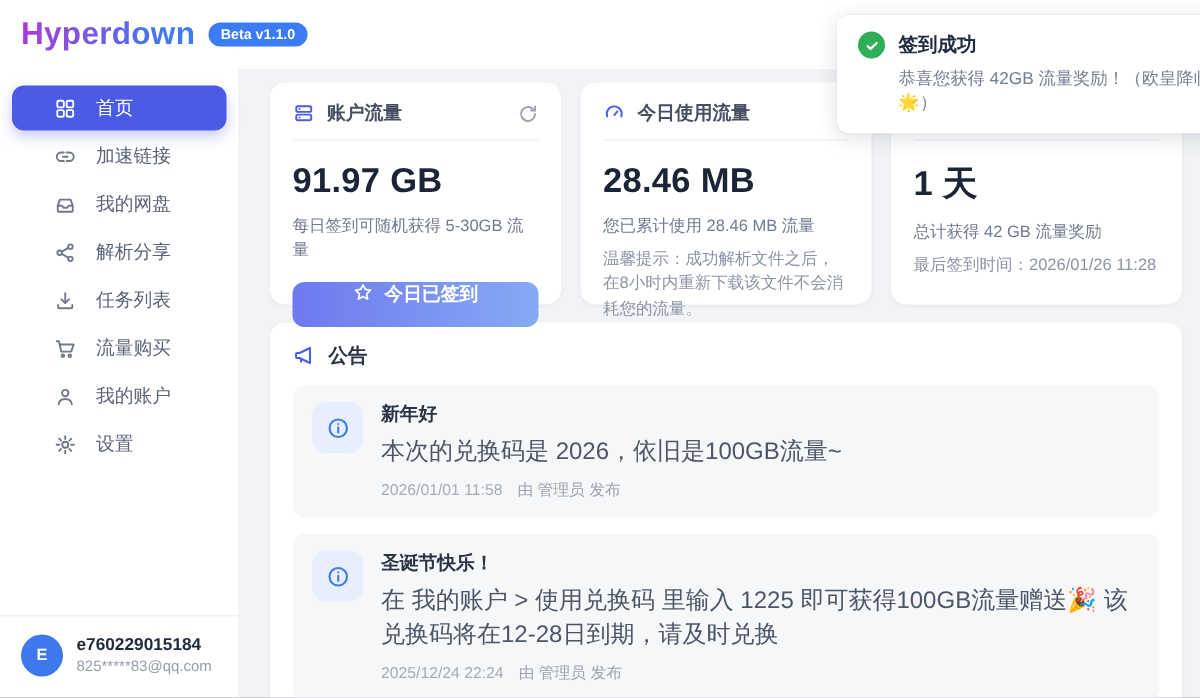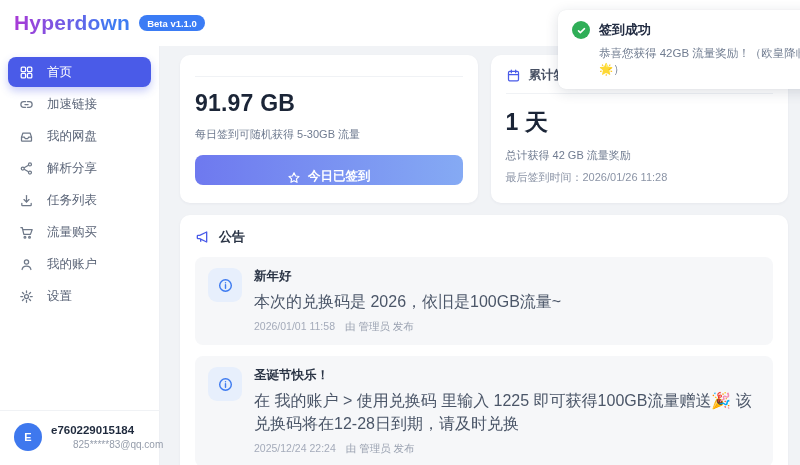--- a/index.html
+++ b/index.html
@@ -26,51 +26,51 @@
   .toast-row { display:flex; align-items:center; gap:9px; }
   .toast-check { width:18px; height:18px; border-radius:50%; background:#2fae57;
     display:flex; align-items:center; justify-content:center; flex:0 0 18px; }
   .toast-title { font-size:13px; font-weight:700; color:#222c42; }
   .toast-msg { margin:7px 0 0 27px; font-size:11.5px; color:#717d91; line-height:1.35; }
 
   
   .sidebar { position:absolute; left:0; top:46px; width:160px; height:419px;
     background:#fff; border-right:1px solid #eef0f4; padding-top:11px; z-index:2; }
   .nav-item { height:30px; margin:0 8px 2px 8px; border-radius:8px; display:flex;
-    align-items:center; padding-left:11px; gap:13px; color:#5b6578; font-size:12.5px;
+    align-items:center; padding-left:28px; gap:13px; color:#5b6578; font-size:12.5px;
     cursor:pointer; }
   .nav-item .nicon { width:15px; height:15px; color:#6f7989; display:flex; }
   .nav-item.active { background:#4a5be8; color:#fff; box-shadow:0 4px 9px rgba(74,91,232,.3); }
   .nav-item.active .nicon { color:#fff; }
   .side-user { position:absolute; left:0; bottom:0; width:160px; padding:12px 12px 14px 14px;
     border-top:1px solid #f0f2f5; display:flex; align-items:center; gap:9px; }
   .avatar { width:28px; height:28px; border-radius:50%; background:#3e78ee; color:#fff;
     font-size:11px; font-weight:700; display:flex; align-items:center; justify-content:center;
     flex:0 0 28px; }
   .u-name { font-size:11.5px; font-weight:700; color:#1f2a3d; line-height:1.3; }
-  .u-mail { font-size:10px; color:#959dab; line-height:1.3;margin-left:22px; }
+  .u-mail { font-size:10px; color:#959dab; line-height:1.3; }
 
   
   .main { position:absolute; left:160px; top:46px; width:640px; height:419px;
     background:#f1f3f6; padding:9px 12px 0 20px; overflow:hidden; }
   .cards { display:flex; gap:13px; }
   .card { flex:1; background:#fff; border-radius:10px; height:148px;
     box-shadow:0 1px 3px rgba(30,40,70,.05); padding:12px 15px; position:relative; }
   .card-head { display:flex; align-items:center; gap:8px; }
   .card-head .cicon { width:15px; height:15px; color:#4a5be8; display:flex; }
   .card-title { font-size:12.5px; font-weight:600; color:#475063; flex:1; }
   .refresh { width:14px; height:14px; color:#9aa3b2; cursor:pointer; display:flex; }
   .card-div { height:1px; background:#f0f2f5; margin-top:9px; }
   .card-value { margin-top:13px; font-size:23px; font-weight:800; color:#1b2537;
     letter-spacing:.2px; }
   .card-desc { margin-top:10px; font-size:11px; color:#6f7b90; line-height:1.45; }
   .card-tip  { margin-top:5px; font-size:11px; color:#8b94a6; line-height:1.5; }
   .sign-btn { margin-top:12px; width:100%; height:30px; border:none; border-radius:8px;
     background:linear-gradient(90deg,#6e79ef 0%,#85aaf4 100%); color:#fff; font-size:12.5px;
-    font-weight:600; display:flex; align-items:flex-end; justify-content:center; gap:7px;
+    font-weight:600; display:flex; align-items:flex-start; justify-content:center; gap:7px;
     cursor:pointer; font-family:inherit; }
 
   
   .panel { margin-top:12px; background:#fff; border-radius:10px;
     box-shadow:0 1px 3px rgba(30,40,70,.05); padding:13px 15px; height:260px; }
   .panel-head { display:flex; align-items:center; gap:8px;font-family:Liberation Serif, serif; }
   .panel-head .cicon { width:16px; height:16px; color:#4a5be8; display:flex; }
   .panel-title { font-size:13px; font-weight:700; color:#2a3445; }
   .ann-item { margin-top:11px; background:#f6f7f9; border-radius:8px; padding:11px 13px;
     display:flex; gap:12px; }
@@ -197,33 +197,64 @@
         <div class="u-name">e760229015184</div>
         <div class="u-mail">825*****83@qq.com</div>
       </div>
     </div>
   </div>
 
   <div class="main">
     <div class="cards">
 
       <div class="card">
+        <div class="card-head">
+          <span class="cicon">
+            <svg viewBox="0 0 24 24" width="15" height="15" fill="none" stroke="currentColor" stroke-width="2" stroke-linecap="round">
+                <rect x="4" y="4.5" width="16" height="6" rx="1.8"></rect>
+                <rect x="4" y="13.5" width="16" height="6" rx="1.8"></rect>
+                <path d="M7.5 7.5h.01M7.5 16.5h.01"></path>
+              </svg>
+          </span>
+          <span class="card-title">账户流量</span>
+          <span class="refresh">
+            <svg viewBox="0 0 24 24" width="14" height="14" fill="none" stroke="currentColor" stroke-width="2.2" stroke-linecap="round">
+                <path d="M20 12a8 8 0 11-2.4-5.7"></path>
+                <path d="M20 3.5V8h-4.5"></path>
+              </svg>
+          </span>
+        </div>
         <div class="card-div"></div>
         <div class="card-value">91.97 GB</div>
         <div class="card-desc">每日签到可随机获得 5-30GB 流量</div>
         <button class="sign-btn">
           <span style="display:flex;">
             <svg viewBox="0 0 24 24" width="14" height="14" fill="none" stroke="#fff" stroke-width="2" stroke-linejoin="round">
                 <path d="M12 3.2l2.6 5.3 5.9.9-4.3 4.1 1 5.9L12 16.6l-5.2 2.8 1-5.9-4.3-4.1 5.9-.9z"></path>
               </svg>
           </span>
           <span>今日已签到</span>
         </button>
       </div>
 
+      <div class="card">
+        <div class="card-head">
+          <span class="cicon">
+            <svg viewBox="0 0 24 24" width="15" height="15" fill="none" stroke="currentColor" stroke-width="2" stroke-linecap="round">
+                <path d="M4.5 15.5a8 8 0 1115 0"></path>
+                <path d="M12 14l3.5-4"></path>
+              </svg>
+          </span>
+          <span class="card-title">今日使用流量</span>
+        </div>
+        <div class="card-div"></div>
+        <div class="card-value">28.46 MB</div>
+        <div class="card-desc">您已累计使用 28.46 MB 流量</div>
+        <div class="card-tip">温馨提示：成功解析文件之后，在8小时内重新下载该文件不会消耗您的流量。</div>
+      </div>
 
       <div class="card">
         <div class="card-head">
           <span class="cicon">
             <svg viewBox="0 0 24 24" width="15" height="15" fill="none" stroke="currentColor" stroke-width="2" stroke-linecap="round" stroke-linejoin="round">
                 <rect x="4" y="5.5" width="16" height="15" rx="2"></rect>
                 <path d="M4 10.5h16M8.5 3.5v4M15.5 3.5v4"></path>
               </svg>
           </span>
           <span class="card-title">累计签到</span>

